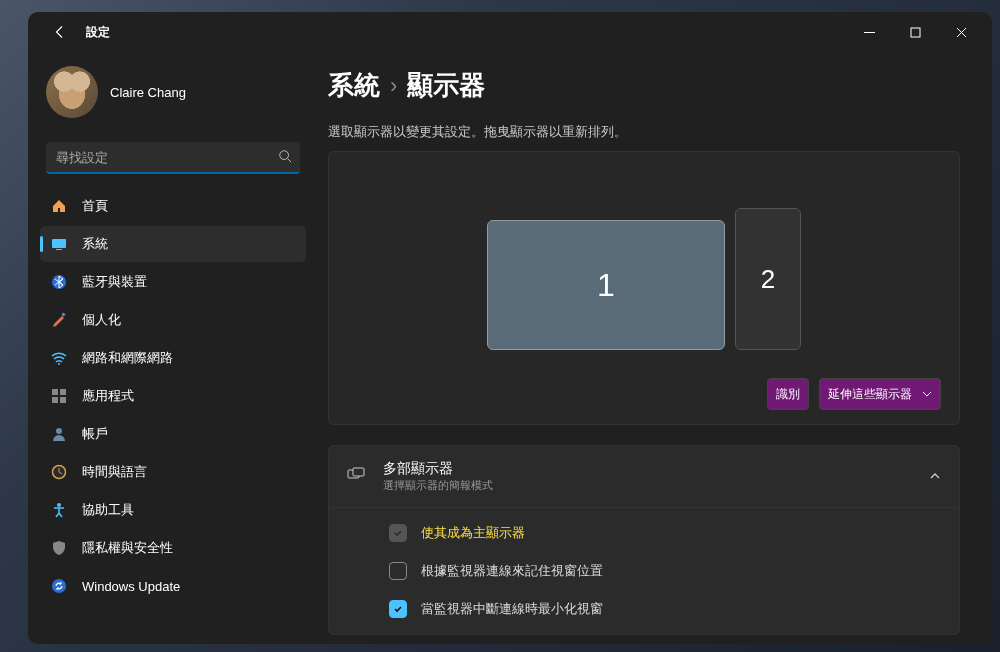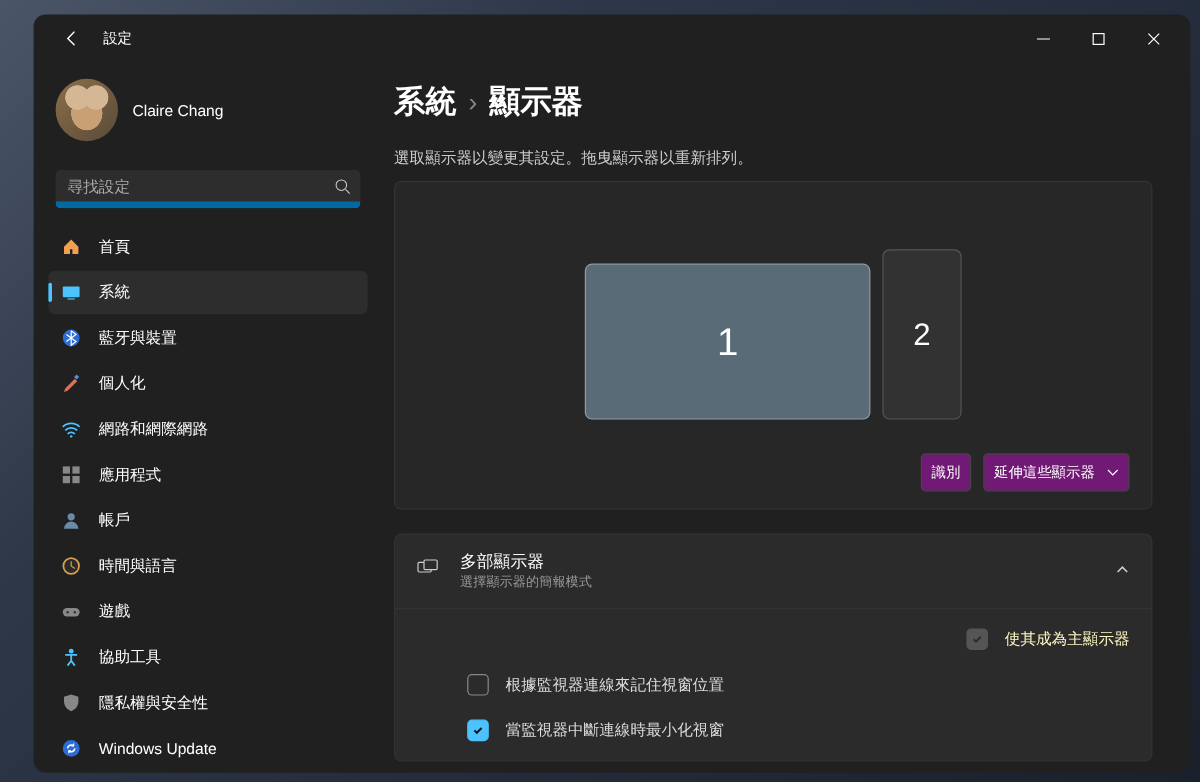--- a/index.html
+++ b/index.html
@@ -12,35 +12,35 @@
 .window {
   position: absolute; top: 12px; left: 28px; right: 8px; bottom: 8px;
   background: #202020; border-radius: 10px; overflow: hidden;
   display: flex; flex-direction: column;
 }
 .titlebar {
   height: 40px; display: flex; align-items: center;
   padding: 0 8px 0 18px; flex-shrink: 0;
 }
 .back-btn { width: 28px; height: 28px; display: flex; align-items: center; justify-content: center; cursor: pointer; border-radius: 4px; }
-.title-text { margin-left: 12px; font-size: 12px; color: #fff; }
+.title-text { margin-left: 12px; font-size: 12px; color: #fff; font-weight: bold; }
 .win-controls { margin-left: auto; display: flex; }
 .win-btn { width: 46px; height: 32px; display: flex; align-items: center; justify-content: center; cursor: pointer; }
 .body { flex: 1; display: flex; overflow: hidden; }
 .sidebar { width: 290px; padding: 8px 12px 12px 12px; display: flex; flex-direction: column; overflow-y: auto; }
 .profile { display: flex; align-items: center; padding: 6px 6px 12px 6px; gap: 12px; }
 .avatar { width: 52px; height: 52px; border-radius: 50%; background: linear-gradient(135deg,#8b6f47,#5a4a3a); position: relative; overflow: hidden; }
 .avatar::after { content:""; position:absolute; inset:0; background: radial-gradient(circle at 35% 30%, #d4b896 20%, transparent 21%), radial-gradient(circle at 65% 30%, #d4b896 20%, transparent 21%), radial-gradient(ellipse at 50% 55%, #c9a074 35%, transparent 36%); }
 .profile-info { display: flex; flex-direction: column; }
 .profile-name { font-size: 13px; color: #fff; }
 .profile-sub { font-size: 11px; color: #999; opacity: 0.3; }
 .search-wrap { position: relative; margin: 12px 6px 14px 6px; }
 .search-input {
   width: 100%; height: 32px; background: #2d2d2d; border: none;
-  border-bottom: 6px solid #0369a1; border-radius: 4px; padding: 0 36px 0 10px;
+  border-bottom: 2px solid #0369a1; border-radius: 4px; padding: 0 36px 0 10px;
   color: #fff; font-size: 13px; outline: none;
 }
 .search-input::placeholder { color: #aaa; }
 .search-icon { position: absolute; right: 8px; top: 50%; transform: translateY(-50%); pointer-events: none; }
 .nav { display: flex; flex-direction: column; gap: 2px; }
 .nav-item {
   display: flex; align-items: center; height: 36px; padding: 0 10px;
   border-radius: 5px; cursor: pointer; font-size: 13px; color: #fff; gap: 14px;
 }
 .nav-item.active { background: #2d2d2d; position: relative; }
@@ -77,21 +77,21 @@
 .card-head {
   display: flex; align-items: center; padding: 14px 18px; cursor: pointer; gap: 16px;
 }
 .card-icon { width: 20px; }
 .card-titles { display: flex; flex-direction: column; flex: 1; }
 .card-title { font-size: 14px; }
 .card-sub { font-size: 11px; color: #999; }
 .card-chev { margin-left: auto; }
 .card-body { border-top: 1px solid #333; padding: 6px 0; }
 .opt { display: flex; align-items: center; gap: 14px; padding: 10px 18px 10px 60px; font-size: 13px; color: #ddd; }
-.opt.disabled { color: #fef9c3; justify-content: flex-end; }
+.opt.disabled { color: #fde047; }
 .chk {
   width: 18px; height: 18px; border: 1.5px solid #888; border-radius: 4px;
   display: inline-flex; align-items: center; justify-content: center; flex-shrink: 0;
 }
 .chk.checked { background: #4cc2ff; border-color: #4cc2ff; }
 .chk.checked.disabled { background: #555; border-color: #555; }
 </style>
 </head>
 <body>
 
@@ -214,30 +214,20 @@
               <svg width="16" height="16" viewBox="0 0 16 16">
                 <circle cx="8" cy="8" r="6.5" stroke="#d4a050" fill="#2a2a2a" stroke-width="1.5"></circle>
                 <path d="M8 4v4l3 2" stroke="#d4a050" fill="none"></path>
               </svg>
             </span>
           <span>時間與語言</span>
         </div>
         <div class="nav-item">
           <span class="nav-icon">
               <svg width="16" height="16" viewBox="0 0 16 16">
-                <rect x="1" y="5" width="14" height="7" rx="3.5" fill="#888"></rect>
-                <circle cx="5" cy="8.5" r="1" fill="#333"></circle>
-                <circle cx="11" cy="8.5" r="1" fill="#333"></circle>
-              </svg>
-            </span>
-          <span>遊戲</span>
-        </div>
-        <div class="nav-item">
-          <span class="nav-icon">
-              <svg width="16" height="16" viewBox="0 0 16 16">
                 <circle cx="8" cy="3" r="2" fill="#4cc2ff"></circle>
                 <path d="M3 6h10M8 6v5m-3 4l3-4 3 4" stroke="#4cc2ff" stroke-width="1.5" fill="none"></path>
               </svg>
             </span>
           <span>協助工具</span>
         </div>
         <div class="nav-item">
           <span class="nav-icon">
               <svg width="16" height="16" viewBox="0 0 16 16">
                 <path d="M8 1l6 2v4c0 4-3 7-6 8-3-1-6-4-6-8V3z" fill="#888"></path>

